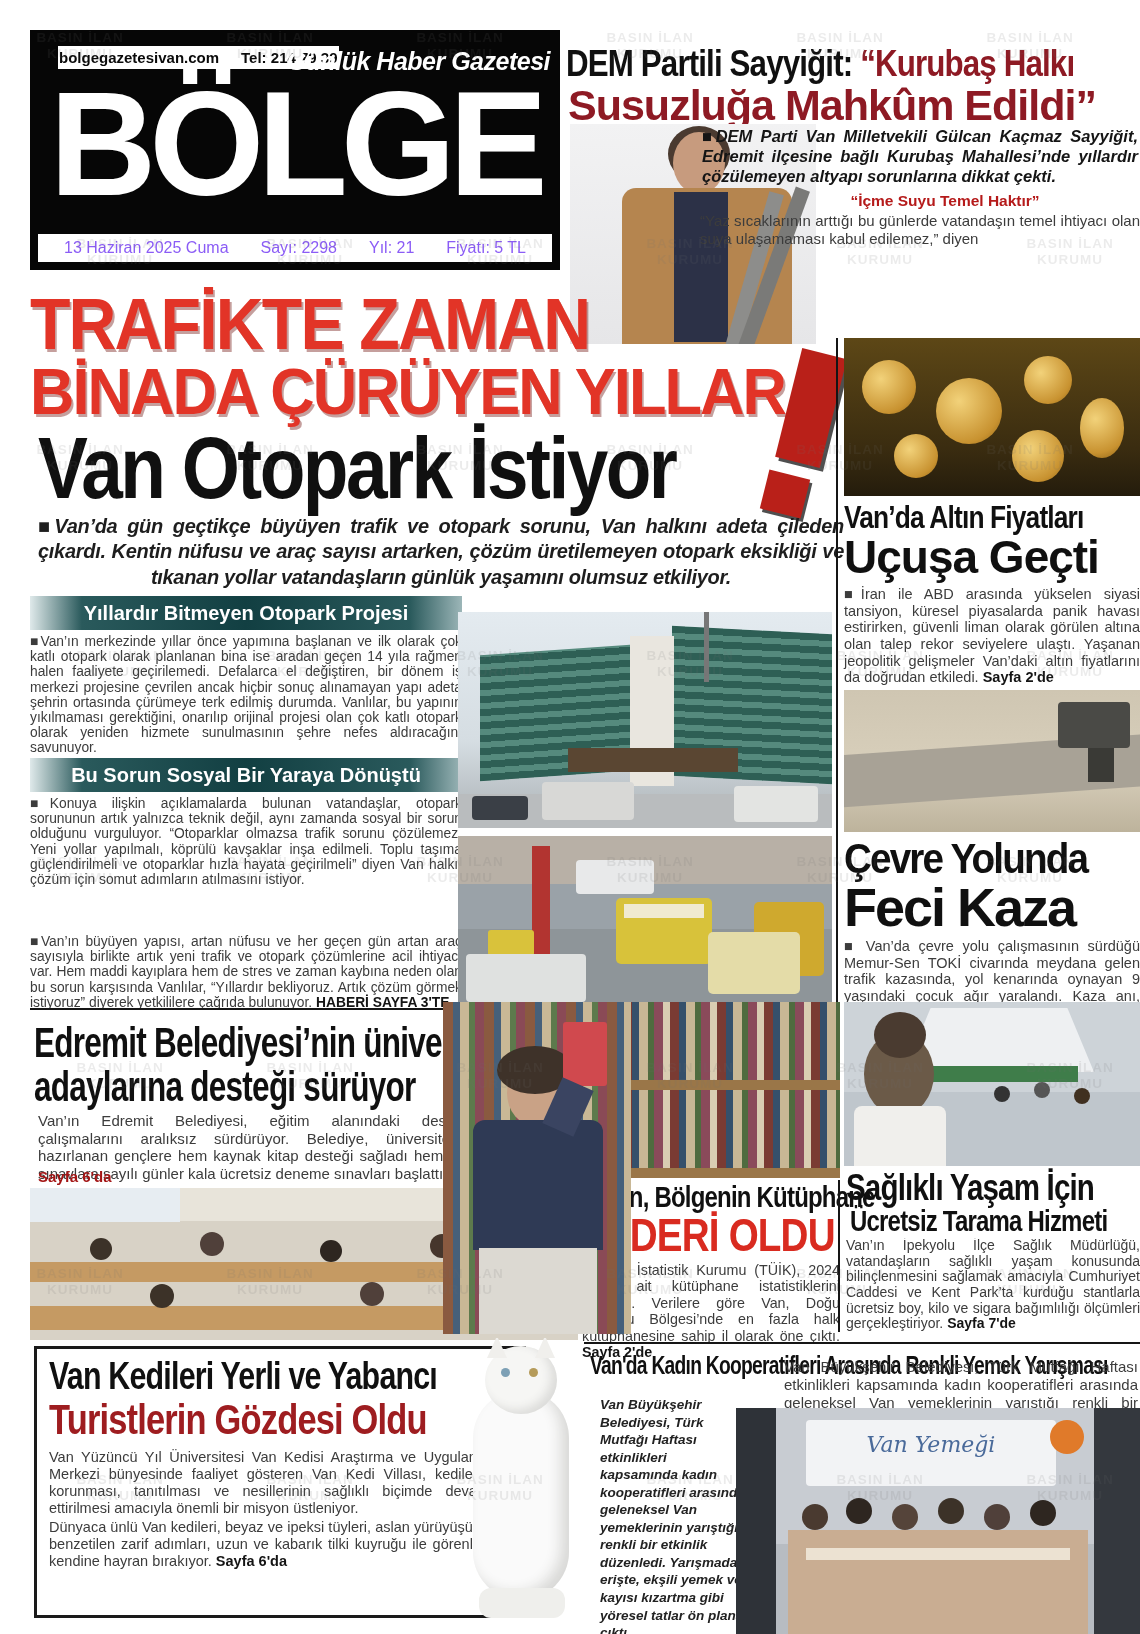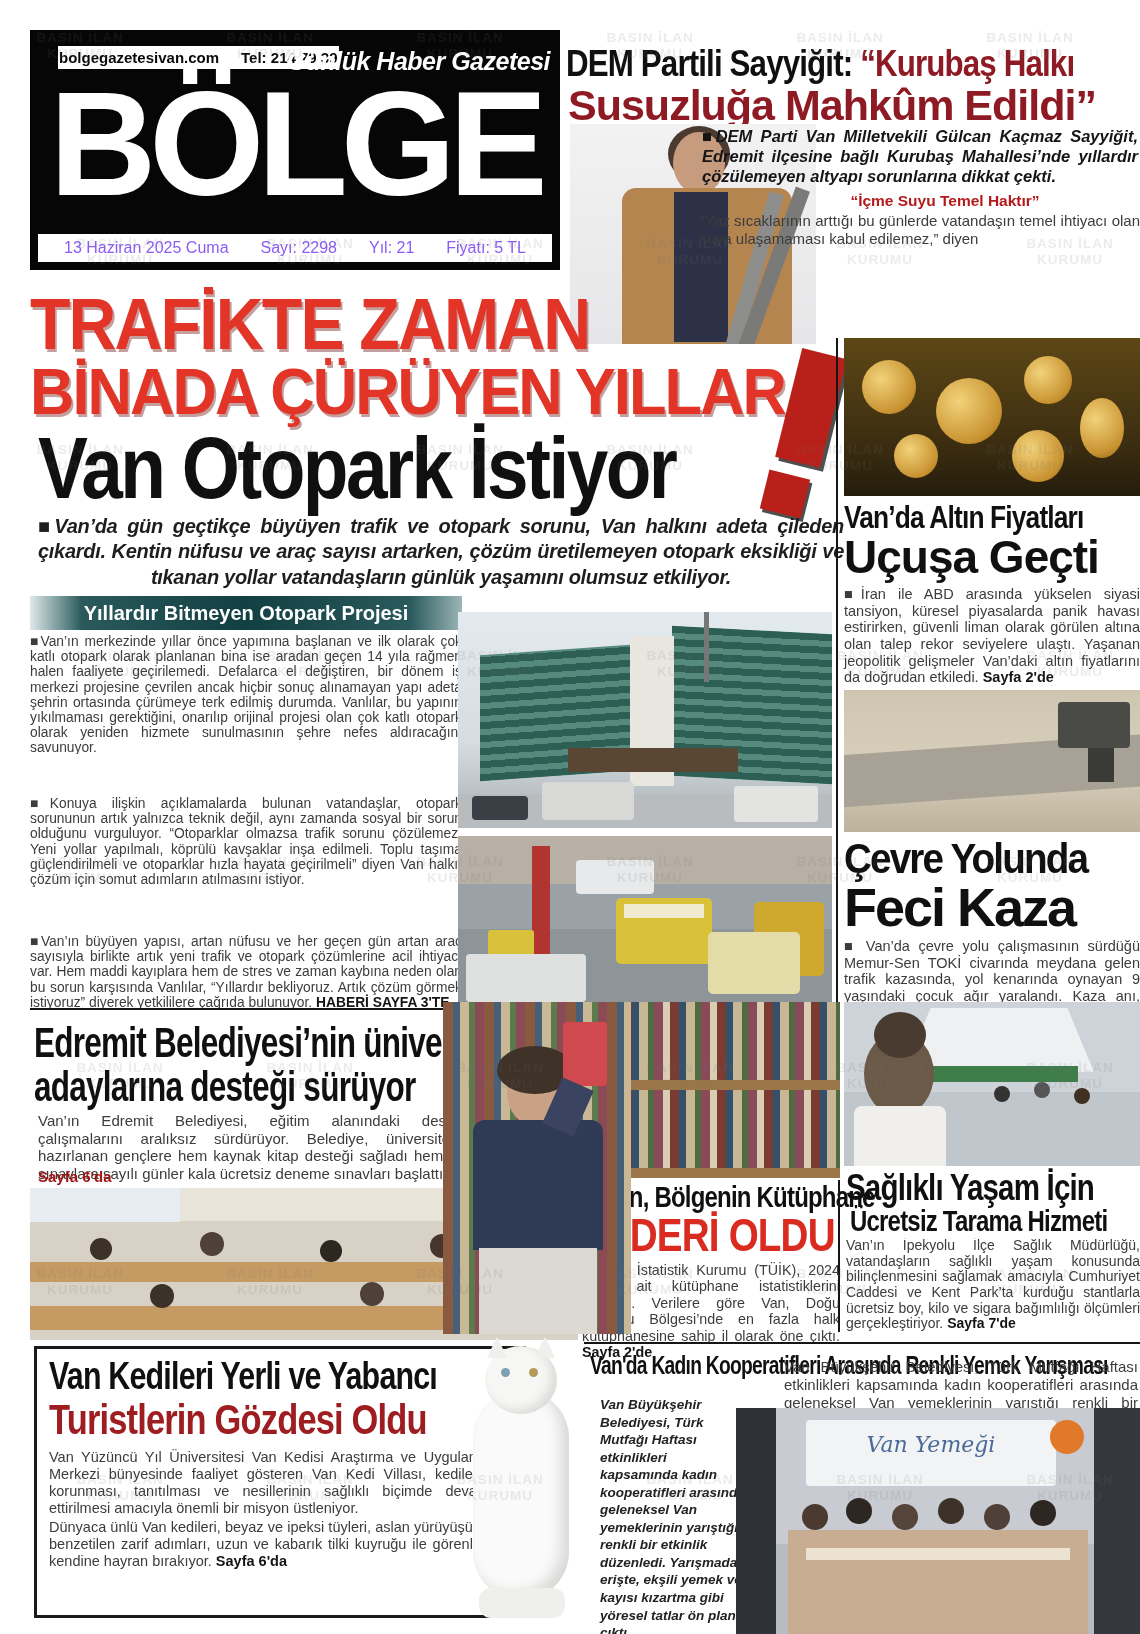--- a/index.html
+++ b/index.html
@@ -95,20 +95,21 @@
   <div class="hl red-big cnd" style="--sx:.96;left:30px;top:360px;font-size:64px;letter-spacing:-2px">BİNADA ÇÜRÜYEN YILLAR</div>
   <div class="hl cnd" style="--sx:.85;left:38px;top:424px;font-size:88px;letter-spacing:-3px;font-weight:800">Van Otopark İstiyor</div>
   <div class="abs" style="left:788px;top:352px;width:46px;height:112px;background:#b92019;transform:rotate(14deg);box-shadow:4px 3px 0 rgba(20,20,20,.75)"></div>
   <div class="abs" style="left:764px;top:474px;width:42px;height:40px;background:#b92019;transform:rotate(14deg);box-shadow:3px 3px 0 rgba(20,20,20,.75)"></div>
 
   <div class="lead">■Van’da gün geçtikçe büyüyen trafik ve otopark sorunu, Van halkını adeta çileden çıkardı. Kentin nüfusu ve araç sayısı artarken, çözüm üretilemeyen otopark eksikliği ve tıkanan yollar  vatandaşların günlük yaşamını olumsuz etkiliyor.</div>
 
   <div class="band" style="top:596px">Yıllardır Bitmeyen Otopark Projesi</div>
   <div class="bt bt-left" style="left:30px;top:634px;width:432px;height:120px;overflow:hidden">■Van’ın merkezinde yıllar önce yapımına başlanan ve ilk olarak çok katlı otopark olarak planlanan bina ise aradan geçen 14 yıla rağmen halen faaliyete geçirilemedi. Defalarca el değiştiren, bir dönem iş merkezi projesine çevrilen ancak hiçbir sonuç alınamayan yapı adeta şehrin ortasında çürümeye terk edilmiş durumda. Vanlılar, bu yapının yıkılmaması gerektiğini, onarılıp orijinal projesi olan çok katlı otopark olarak yeniden hizmete sunulmasının şehre nefes aldıracağını savunuyor.</div>
 
+  <div class="band" style="top:758px">Bu Sorun Sosyal Bir Yaraya Dönüştü</div>
   <div class="bt bt-left" style="left:30px;top:796px;width:432px;height:99px;overflow:hidden">■Konuya ilişkin açıklamalarda bulunan vatandaşlar, otopark sorununun artık yalnızca teknik değil, aynı zamanda sosyal bir sorun olduğunu vurguluyor. “Otoparklar olmazsa trafik sorunu çözülemez. Yeni yollar yapılmalı, köprülü kavşaklar inşa edilmeli. Toplu taşıma güçlendirilmeli ve otoparklar hızla hayata geçirilmeli” diyen Van halkı, çözüm için somut adımların atılmasını istiyor.</div>
 
   <div class="bt bt-left" style="left:30px;top:934px;width:432px;height:74px;overflow:hidden">
     <span>■Van’ın büyüyen yapısı, artan nüfusu ve her geçen gün artan araç sayısıyla birlikte artık yeni trafik ve otopark çözümlerine acil ihtiyacı var. Hem maddi kayıplara hem de stres ve zaman kaybına neden olan bu sorun karşısında Vanlılar, “Yıllardır bekliyoruz. Artık çözüm görmek istiyoruz” diyerek yetkililere çağrıda bulunuyor.</span>
     <span class="pref">HABERİ SAYFA 3'TE</span>
   </div>
 
   <div class="ph bldg" style="left:458px;top:612px;width:374px;height:216px">
     <div class="glass" style="left:22px;top:38px;width:150px;height:126px;transform:skewY(-4deg)"></div>
     <div class="glass" style="right:0;top:18px;width:160px;height:150px;transform:skewY(3deg)"></div>

